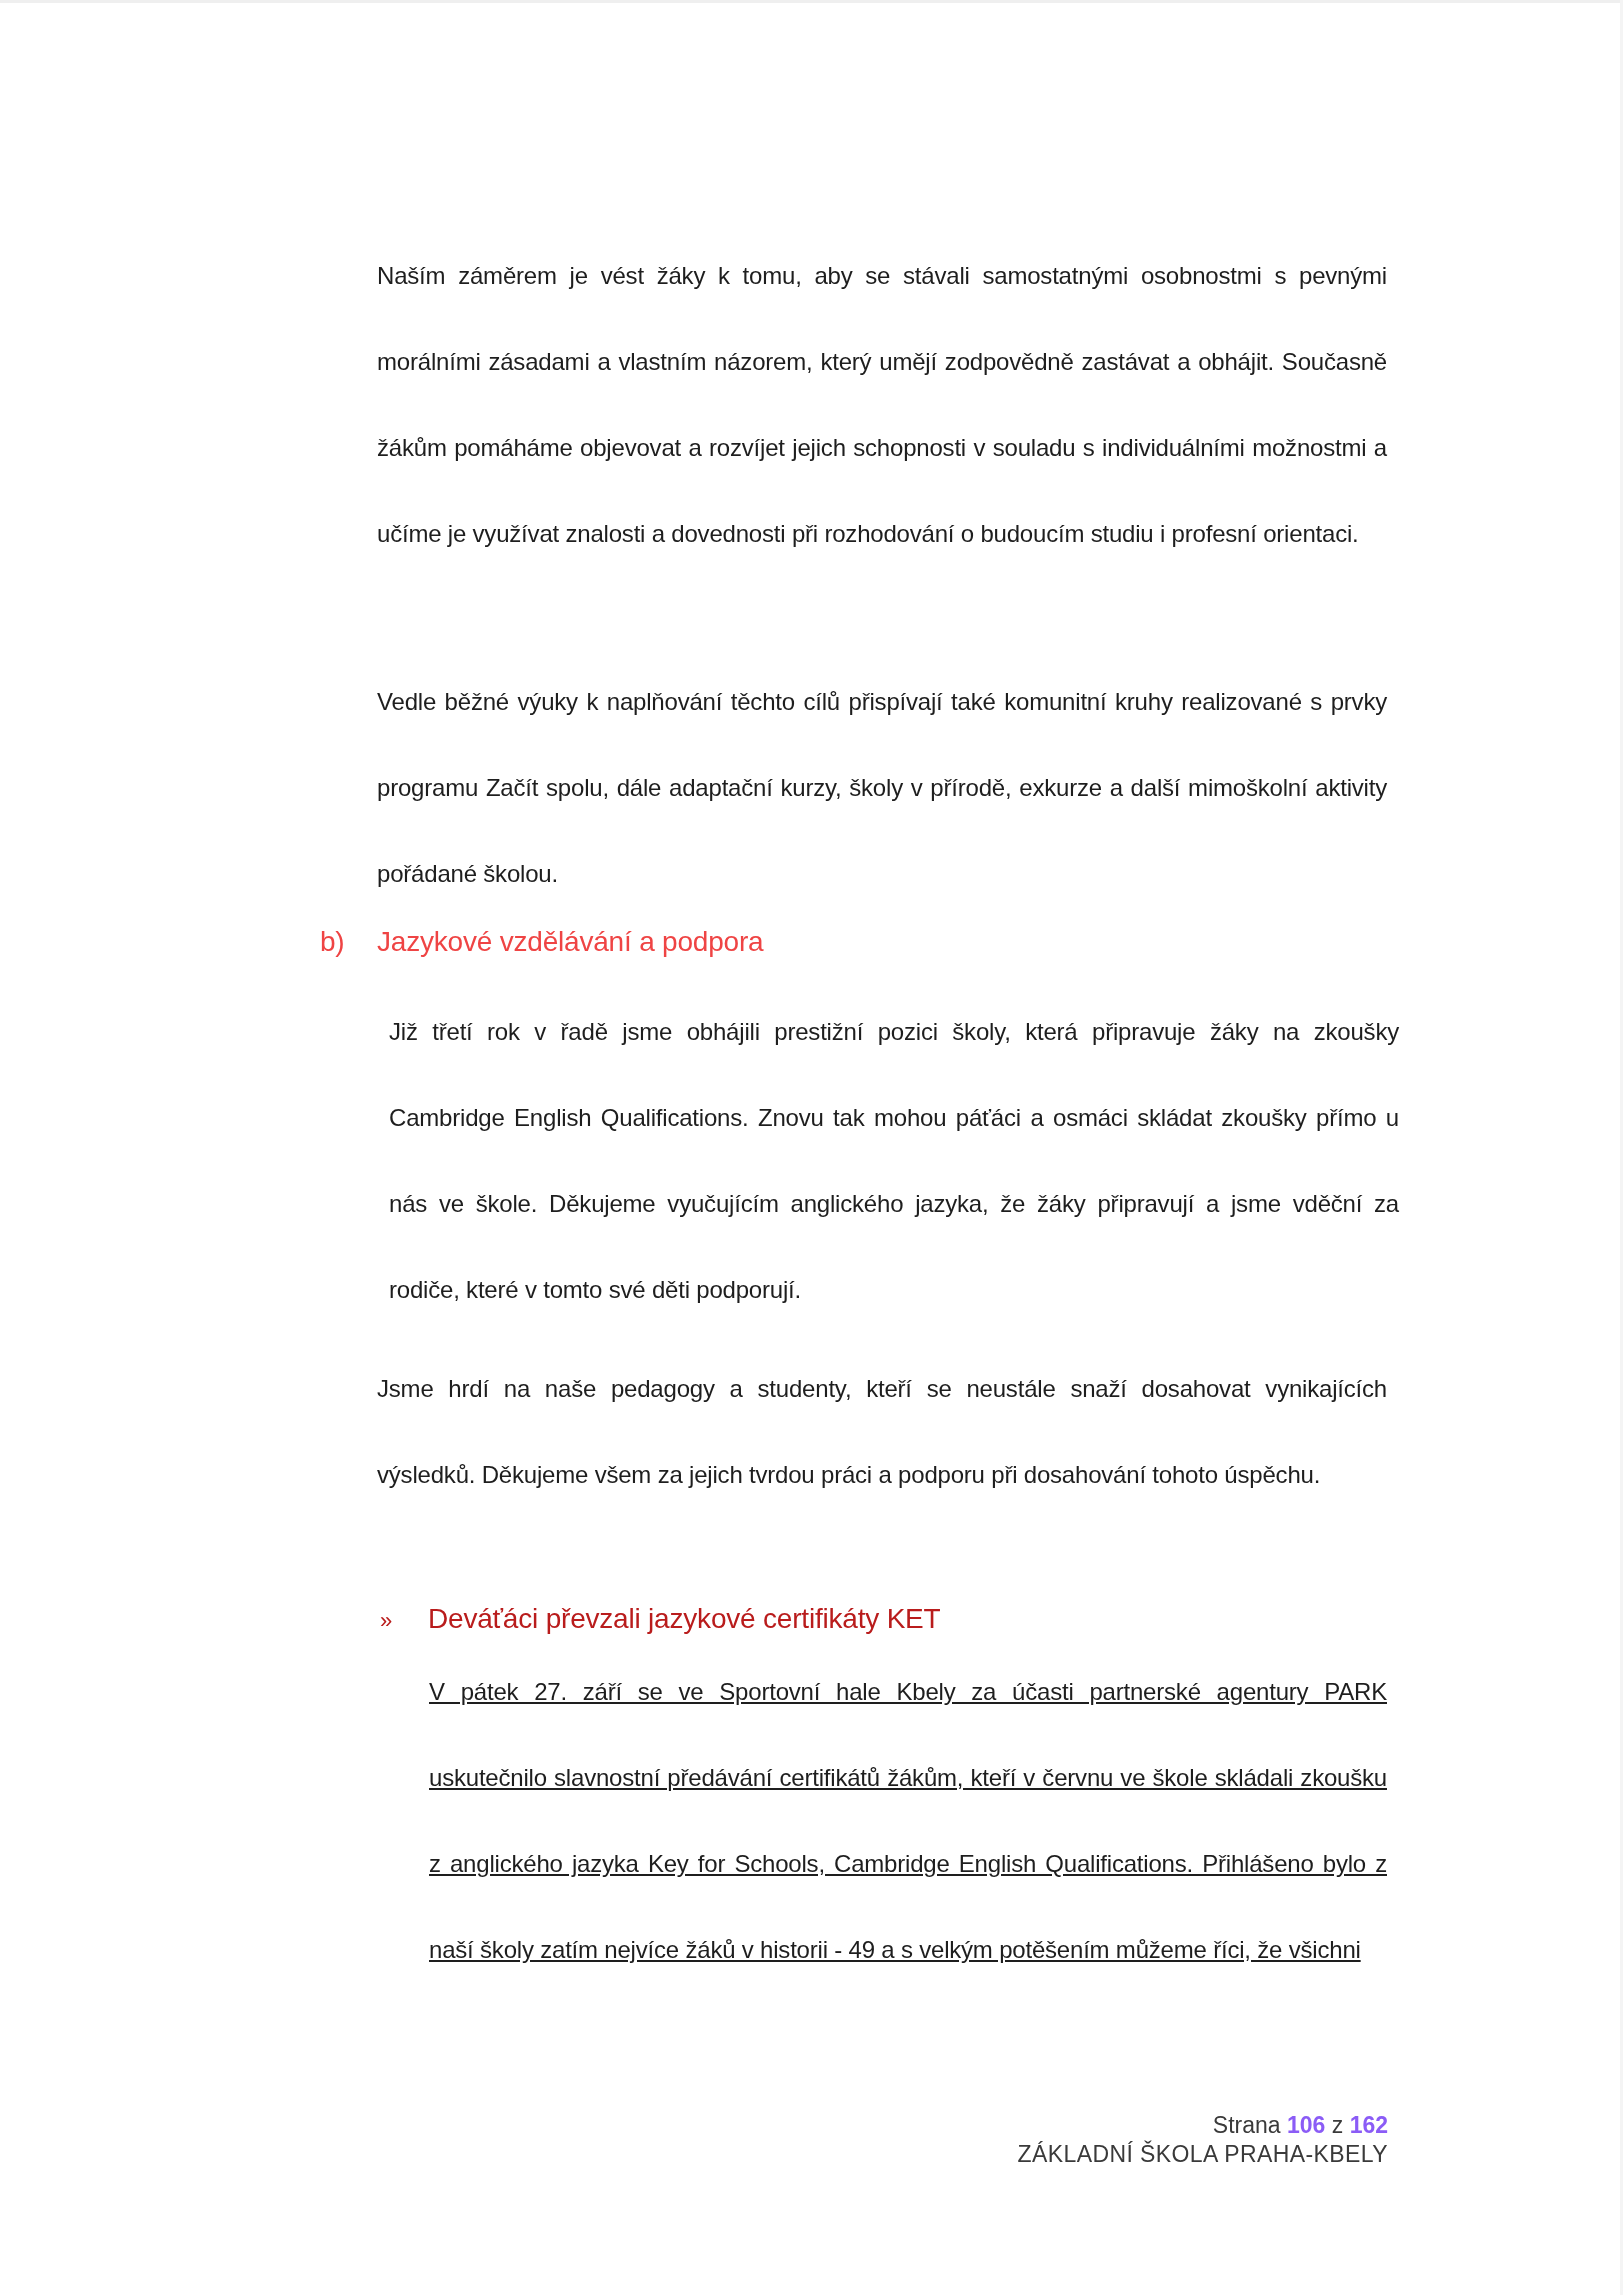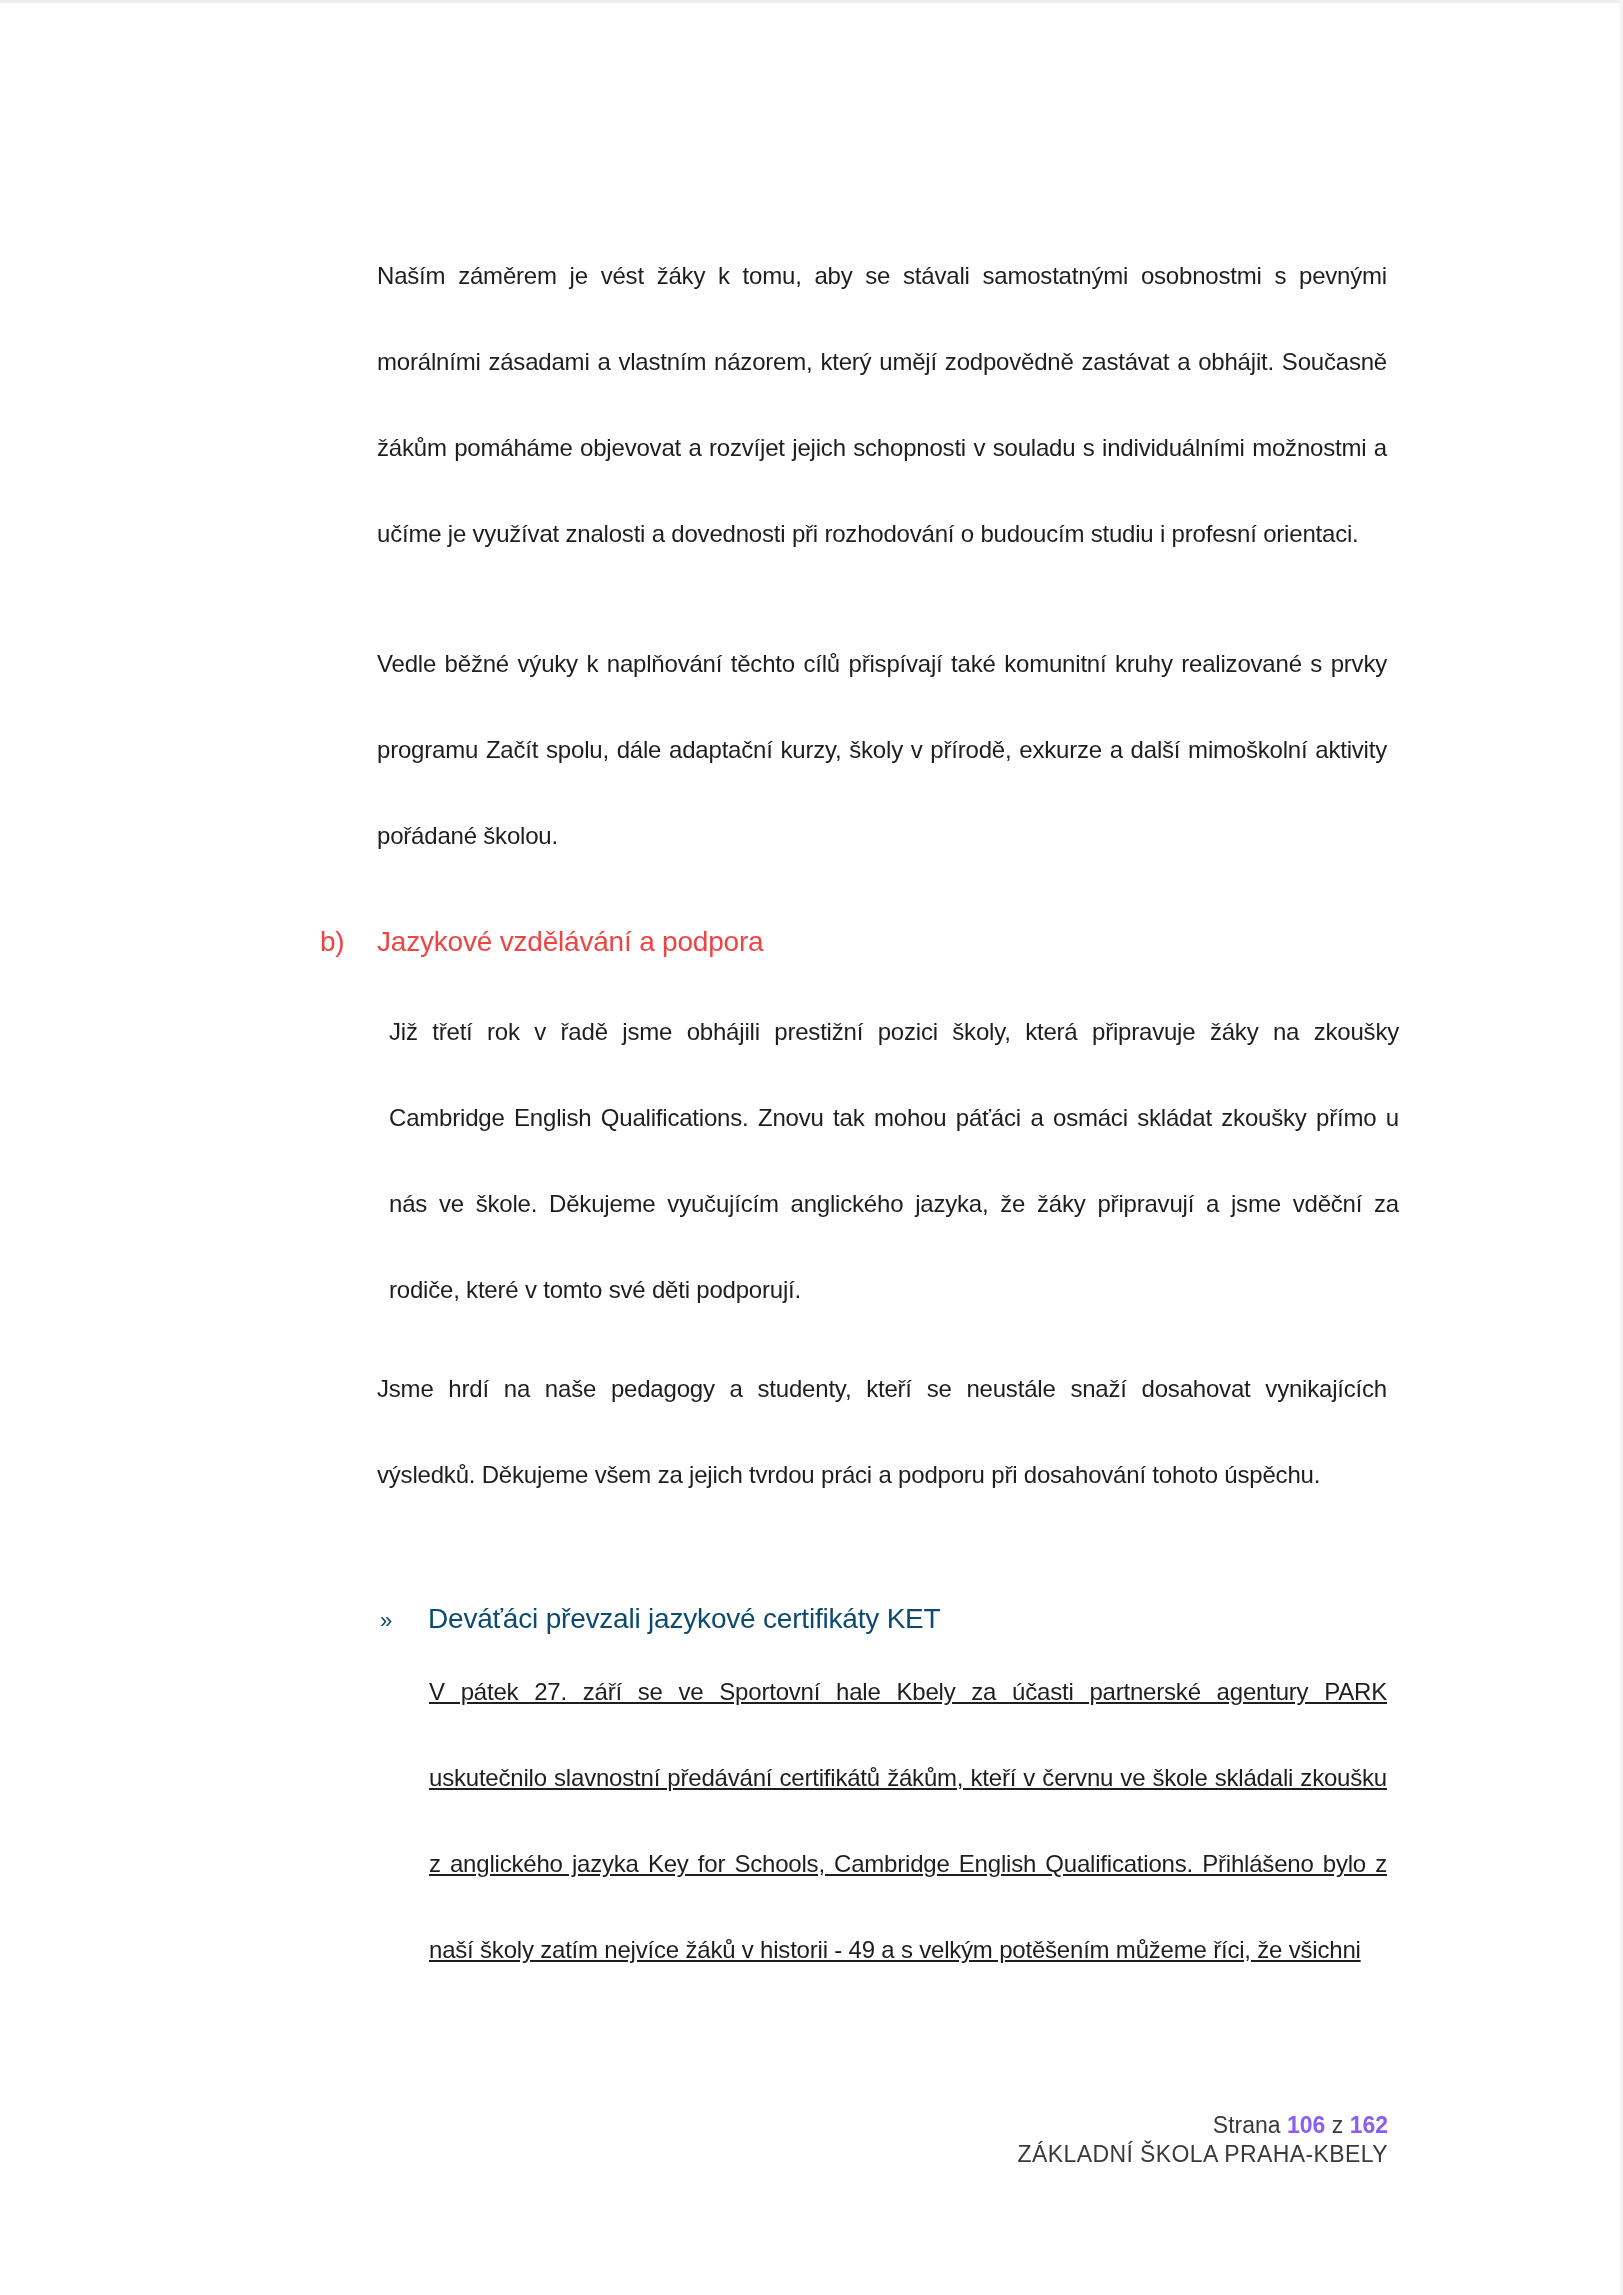--- a/index.html
+++ b/index.html
@@ -8,33 +8,33 @@
       font-family: "Liberation Sans", sans-serif; color: #1e1e1e;
     }
     .page-edge-top { position: absolute; left: 0; top: 0; width: 1623px; height: 2.5px; background: #efefef; }
     .page-edge-right { position: absolute; right: 0; top: 0; width: 3.4px; height: 2295px; background: #f4f4f4; }
     .para {
       position: absolute; left: 377px; width: 1010px;
       font-size: 24px; line-height: 86px; text-align: justify;
       letter-spacing: -0.2px;
     }
     #p1 { top: 233px; }
-    #p2 { top: 621px; }
+    #p2 { top: 659px; }
     #p3 { top: 977px; }
     #p4 { top: 1346px; }
     #p5 { left: 429px; width: 958px; top: 1649px; text-decoration: underline; }
     .heading {
       position: absolute; left: 320px; top: 911px;
       font-size: 28px; line-height: 61px; color: #ef4444; font-weight: normal;
       letter-spacing: -0.2px;
     }
     .heading .marker { display: inline-block; width: 57px; }
     .subheading {
       position: absolute; left: 380px; top: 1588px;
-      font-size: 28px; line-height: 61px; color: #0c4a6e;
+      font-size: 28px; line-height: 61px; color: #b91c1c;
       letter-spacing: -0.2px;
     }
     .subheading .bullet { display: inline-block; width: 48px; font-size: 22px; }
     .footer {
       position: absolute; right: 235px; top: 2111px; text-align: right;
       font-size: 23px; line-height: 29px; color: #3a3a3a;
     }
     .footer b { font-weight: bold; color: #8b5cf6; }
     .footer .school { letter-spacing: 0.4px; text-align: right; }
   </style>

